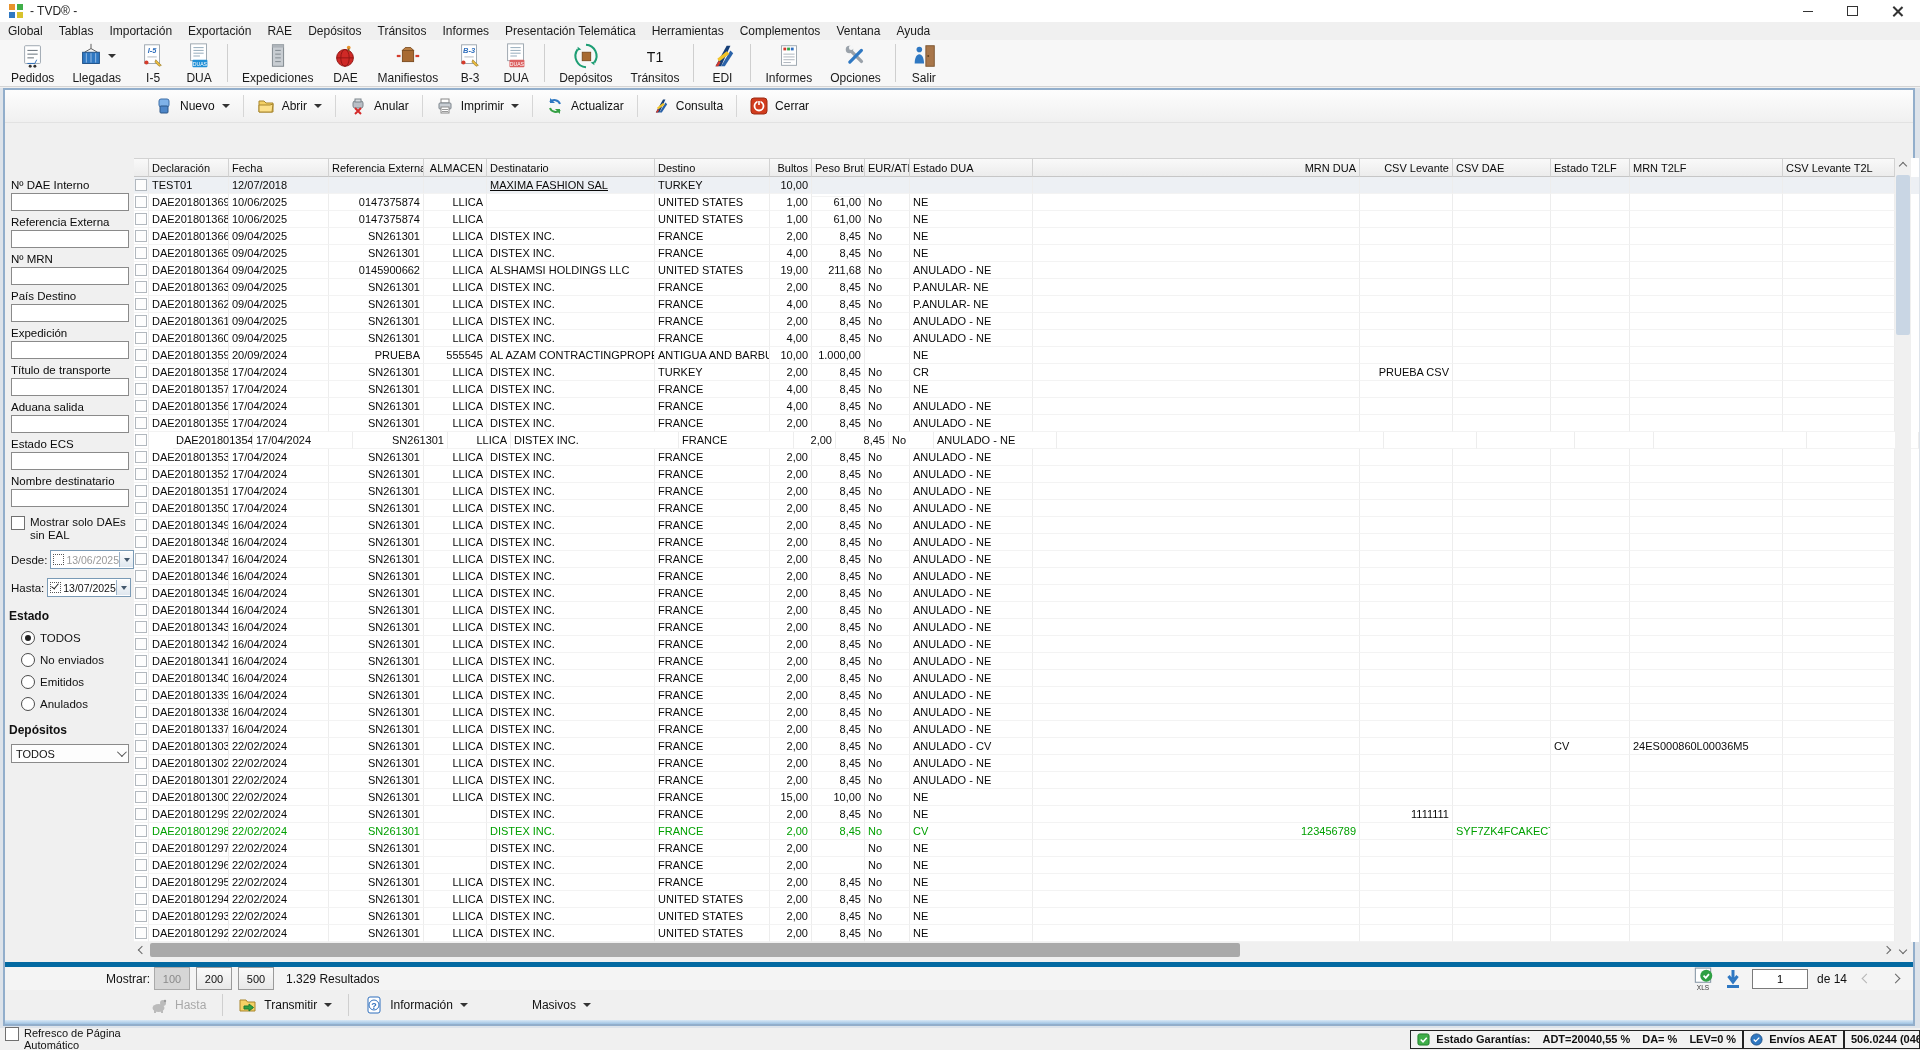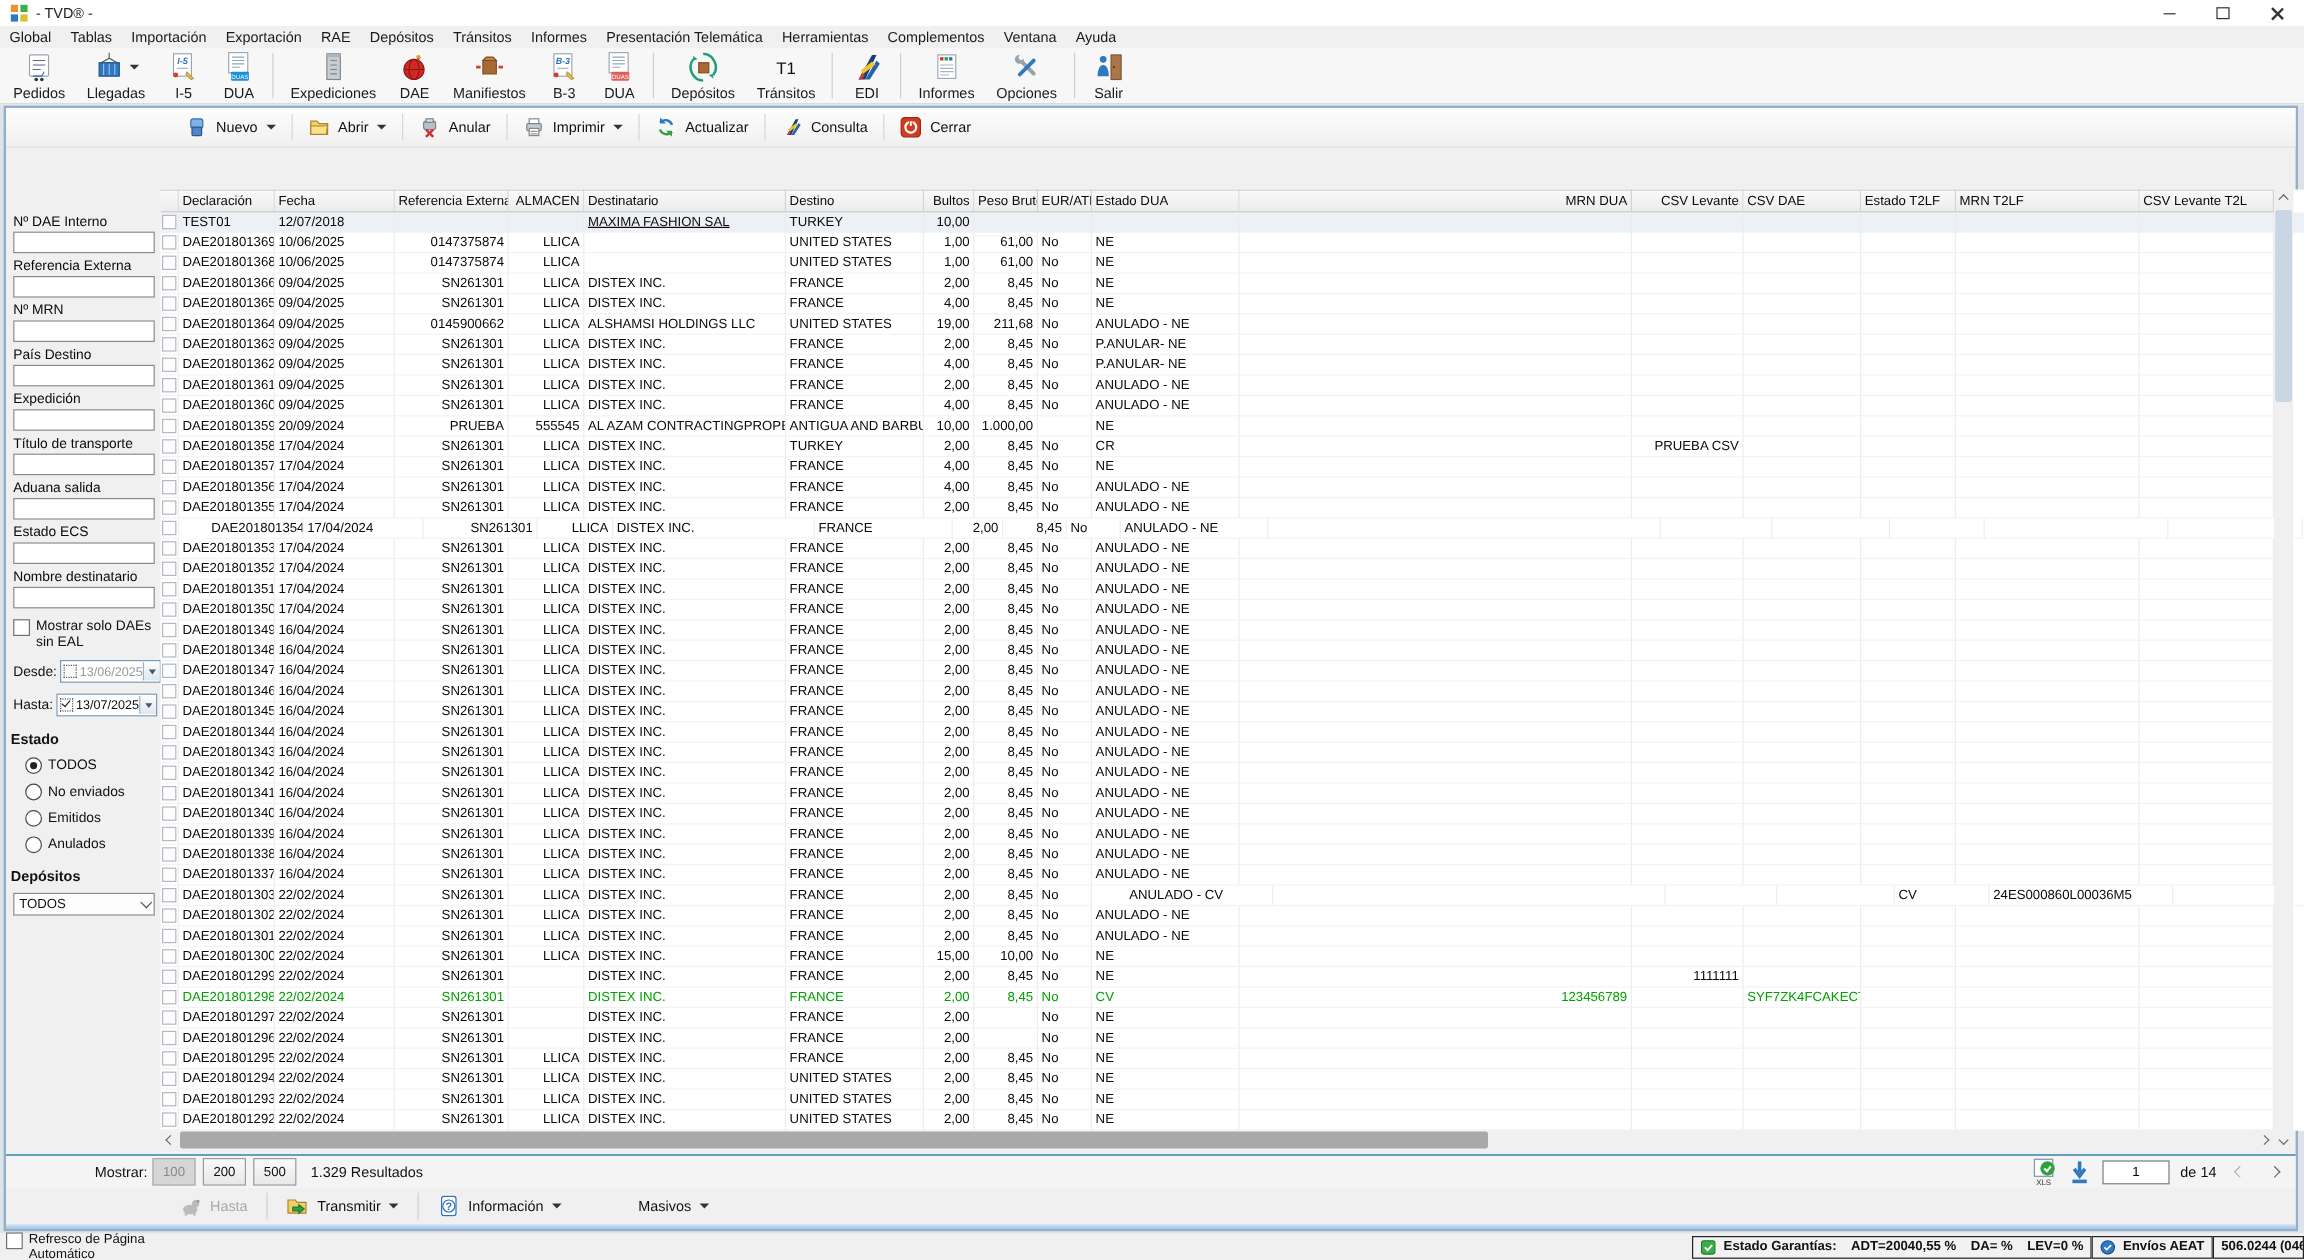--- a/index.html
+++ b/index.html
@@ -102,22 +102,22 @@
   .scr-btn{width:16px;height:16px;display:flex;align-items:center;justify-content:center;background:#f0f0f0;flex:none;}
   .chev{width:5px;height:5px;border-right:1.5px solid #666;border-bottom:1.5px solid #666;}
   .chev.left{transform:rotate(135deg);}
   .chev.right{transform:rotate(-45deg);}
   .chev.up{transform:rotate(-135deg);}
   .chev.down{transform:rotate(45deg);}
   .h-thumb{height:14px;width:1090px;background:#a9a9a9;border-radius:2px;}
   .v-thumb{position:absolute;left:1px;top:17px;width:14px;height:160px;background:#c9d6e4;border-radius:2px;}
   .vscroll .scr-btn.bottom{position:absolute;bottom:0;left:0;}
   
-  .pagebar{position:absolute;left:0;top:872px;width:1908px;height:28px;background:#f4f4f4;border-top:1px solid #0369a1;
-           display:flex;align-items:center;padding-left:74px;box-sizing:border-box;font-size:12px;}
+  .pagebar{position:absolute;left:0;top:872px;width:1908px;height:28px;background:#f4f4f4;border-top:5px solid #0369a1;
+           display:flex;align-items:center;padding-left:101px;box-sizing:border-box;font-size:12px;}
   .pg-label{margin-right:4px;}
   .pg-btn{width:34px;height:21px;border:1px solid #9a9a9a;background:linear-gradient(#fafafa,#e8e8e8);
           font-size:11px;display:flex;align-items:center;justify-content:center;margin-right:6px;color:#111;}
   .pg-btn.active{background:#d6d6d6;color:#8a8a8a;border-color:#aaa;}
   .pg-results{margin-left:6px;}
   .pg-right{margin-left:auto;display:flex;align-items:center;gap:9px;padding-right:8px;}
   .pg-right .icon svg{display:block;}
   .page-input{width:50px;height:16px;border:1px solid #7a7a7a;font:11px "Liberation Sans",sans-serif;text-align:center;}
   .pg-nav{width:20px;height:20px;display:flex;align-items:center;justify-content:center;}
   .pg-nav .chev{width:6px;height:6px;}
@@ -1264,21 +1264,21 @@
           </div>
           <div class="td" style="width: 80px;">DAE201801303</div>
           <div class="td" style="width: 100px;">22/02/2024</div>
           <div class="td" style="width: 95px; text-align: right;">SN261301</div>
           <div class="td" style="width: 63px; text-align: right;">LLICA</div>
           <div class="td" style="width: 168px;">DISTEX INC.</div>
           <div class="td" style="width: 115px;">FRANCE</div>
           <div class="td" style="width: 42px; text-align: right;">2,00</div>
           <div class="td" style="width: 53px; text-align: right;">8,45</div>
           <div class="td" style="width: 45px;">No</div>
-          <div class="td" style="width: 123px; margin-left: 28px;">ANULADO - CV</div>
+          <div class="td" style="width: 123px;">ANULADO - CV</div>
           <div class="td" style="width: 327px; text-align: right;"></div>
           <div class="td" style="width: 93px; text-align: right;"></div>
           <div class="td" style="width: 98px;"></div>
           <div class="td" style="width: 79px;">CV</div>
           <div class="td" style="width: 153px;">24ES000860L00036M5</div>
           <div class="td" style="width: 112px;"></div>
         </div>
         <div class="tr">
           <div class="td td-check" style="width: 15px;">
             <span class="rowcheck"></span>

